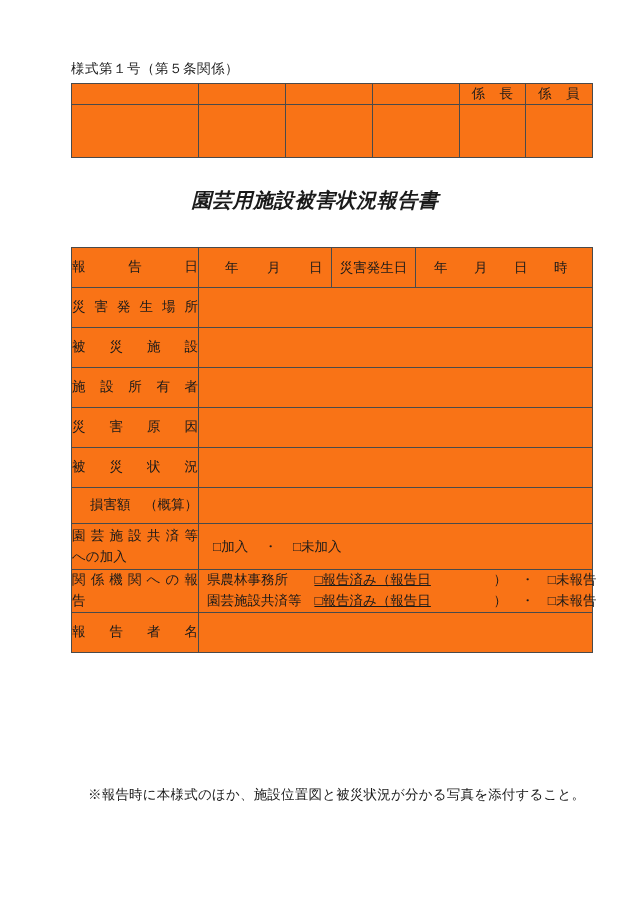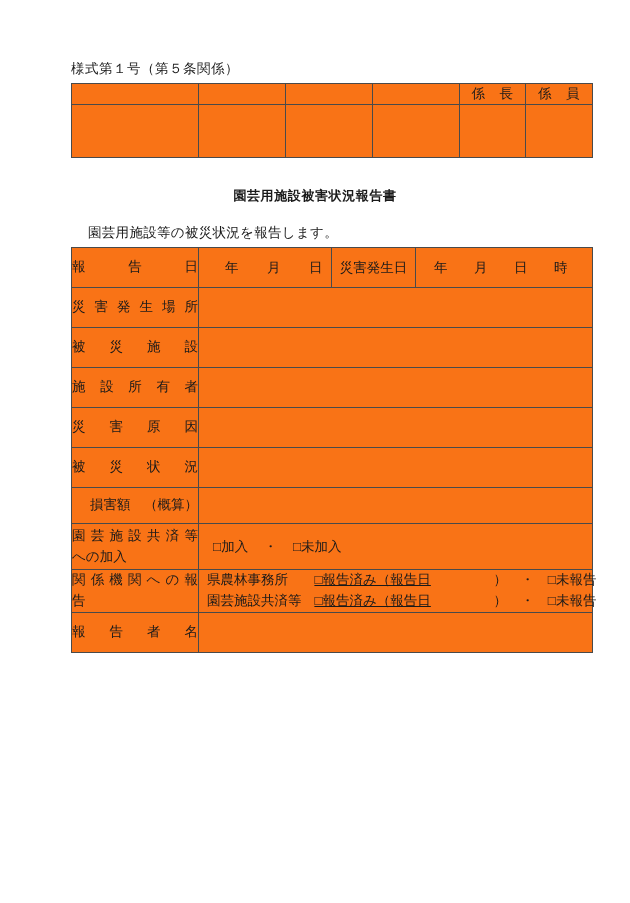--- a/index.html
+++ b/index.html
@@ -67,23 +67,24 @@
     letter-spacing: 0.5px;
   }
 
   
   .doc-title {
     position: absolute;
     left: 0;
     top: 187px;
     width: 630px;
     text-align: center;
-    font-size: 13px;
+    font-size: 20px;
     font-weight: bold;
     letter-spacing: 0.6px;
+    font-style: italic;
   }
 
   .lead-text {
     position: absolute;
     left: 88px;
     top: 224px;
     font-size: 13.5px;
     letter-spacing: 0.3px;
     white-space: nowrap;
   }
@@ -204,21 +205,20 @@
         <td></td>
         <td></td>
         <td></td>
         <td></td>
       </tr>
     </tbody>
   </table>
 
   <div class="doc-title">園芸用施設被害状況報告書</div>
 
-  <div class="lead-text">園芸用施設等の被災状況を報告します。</div>
 
   <table class="frame" id="main-table">
     <colgroup>
       <col style="width:127px">
       <col style="width:133px">
       <col style="width:84px">
       <col style="width:177px">
     </colgroup>
     <tbody>
 
@@ -387,14 +387,15 @@
             <span>者</span>
             <span>名</span>
           </div>
         </td>
         <td class="val" colspan="3" style="height:39px"></td>
       </tr>
 
     </tbody>
   </table>
 
+  <div class="footnote">※報告時に本様式のほか、施設位置図と被災状況が分かる写真を添付すること。</div>
 
 </div>
 
 </body></html>

